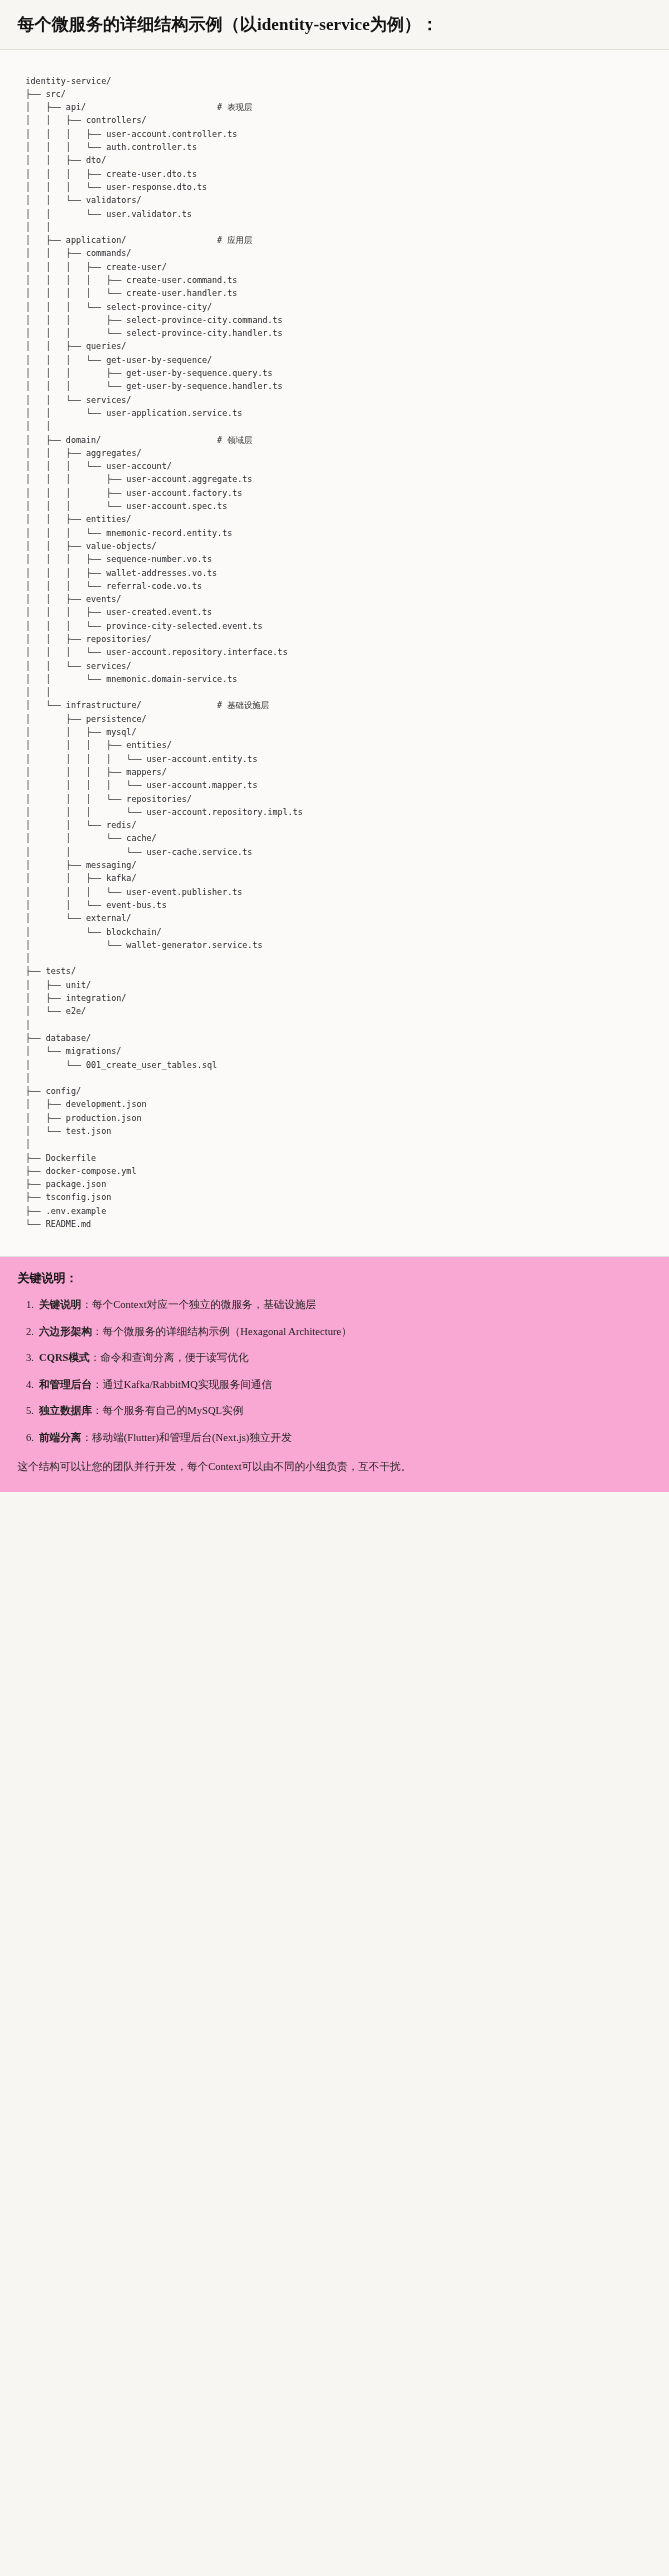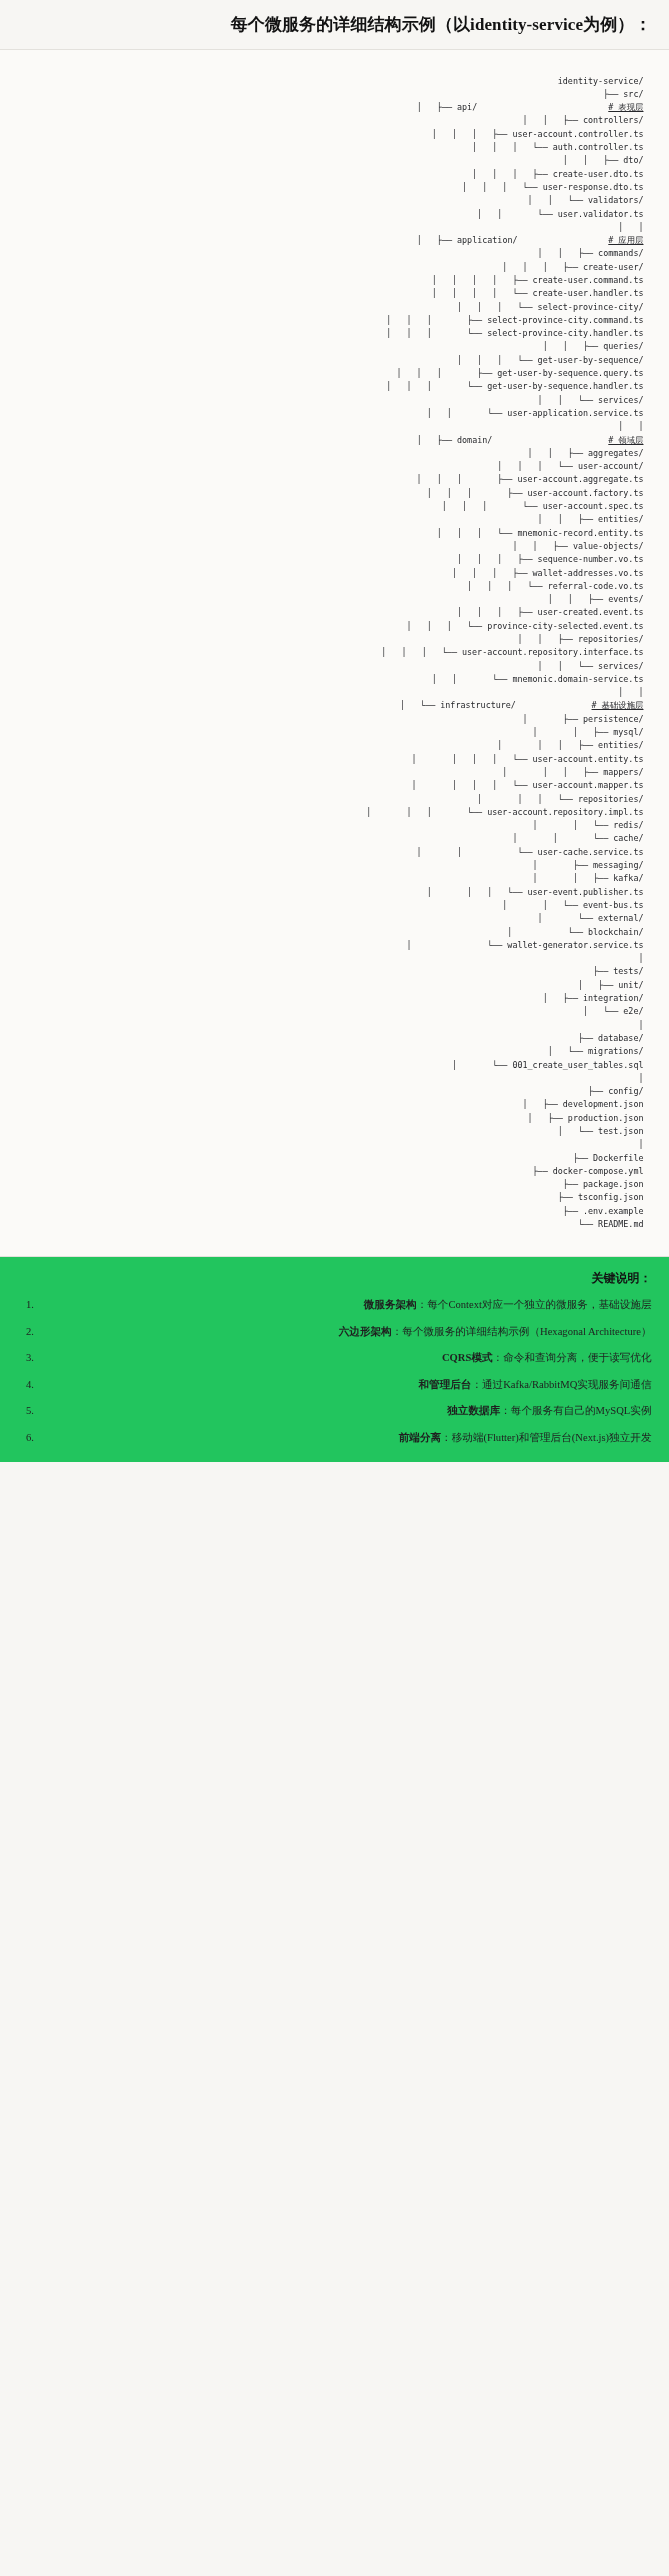--- a/index.html
+++ b/index.html
@@ -10,21 +10,20 @@
   body {
     width: 669px;
     font-family: "Liberation Serif", "DejaVu Serif", serif;
     color: #1f1f1f;
     -webkit-font-smoothing: antialiased;
   }
   .page {
     width: 669px;
     box-sizing: border-box;
     background: #f7f6f3;
-    text-align: right;
   }
 
   
   .title-block {
     padding: 13.8px 17.5px 12.5px 17.5px;
     background: #f7f6f3;
     border-bottom: 0.6px solid #e3e1dc;
   }
   .doc-title {
     margin: 0;
@@ -47,27 +46,26 @@
     font-family: "DejaVu Sans Mono", "Liberation Mono", monospace;
     font-size: 8.4px;
     line-height: 13.3px;
     color: #26272b;
     white-space: pre;
     tab-size: 4;
     letter-spacing: 0px;
   }
   pre.tree .cmt {
     color: #26272b;
-    text-decoration: underline;
   }
 
   
   .notes-block {
     padding: 13.8px 17.5px 16.3px 17.5px;
-    background: #22c55e;
+    background: #f9a8d4;
   }
   .notes-heading {
     margin: 0 0 10px 0;
     font-weight: bold;
     font-size: 12px;
     line-height: 1.4;
     color: #121212;
   }
   ol.notes-list {
     margin: 0 0 0 0;
@@ -185,23 +183,24 @@
 ├── docker-compose.yml
 ├── package.json
 ├── tsconfig.json
 ├── .env.example
 └── README.md</pre>
   </div>
 
   <div class="notes-block">
     <h3 class="notes-heading">关键说明：</h3>
     <ol class="notes-list">
-        <li><span class="note-term">微服务架构</span><span>：每个Context对应一个独立的微服务，基础设施层</span></li>
+        <li><span class="note-term">关键说明</span><span>：每个Context对应一个独立的微服务，基础设施层</span></li>
         <li><span class="note-term">六边形架构</span><span>：每个微服务的详细结构示例（Hexagonal Architecture）</span></li>
         <li><span class="note-term">CQRS模式</span><span>：命令和查询分离，便于读写优化</span></li>
         <li><span class="note-term">和管理后台</span><span>：通过Kafka/RabbitMQ实现服务间通信</span></li>
         <li><span class="note-term">独立数据库</span><span>：每个服务有自己的MySQL实例</span></li>
         <li><span class="note-term">前端分离</span><span>：移动端(Flutter)和管理后台(Next.js)独立开发</span></li>
       </ol>
+    <p class="closing">这个结构可以让您的团队并行开发，每个Context可以由不同的小组负责，互不干扰。</p>
   </div>
 
 </div>
 
 
 </body></html>

